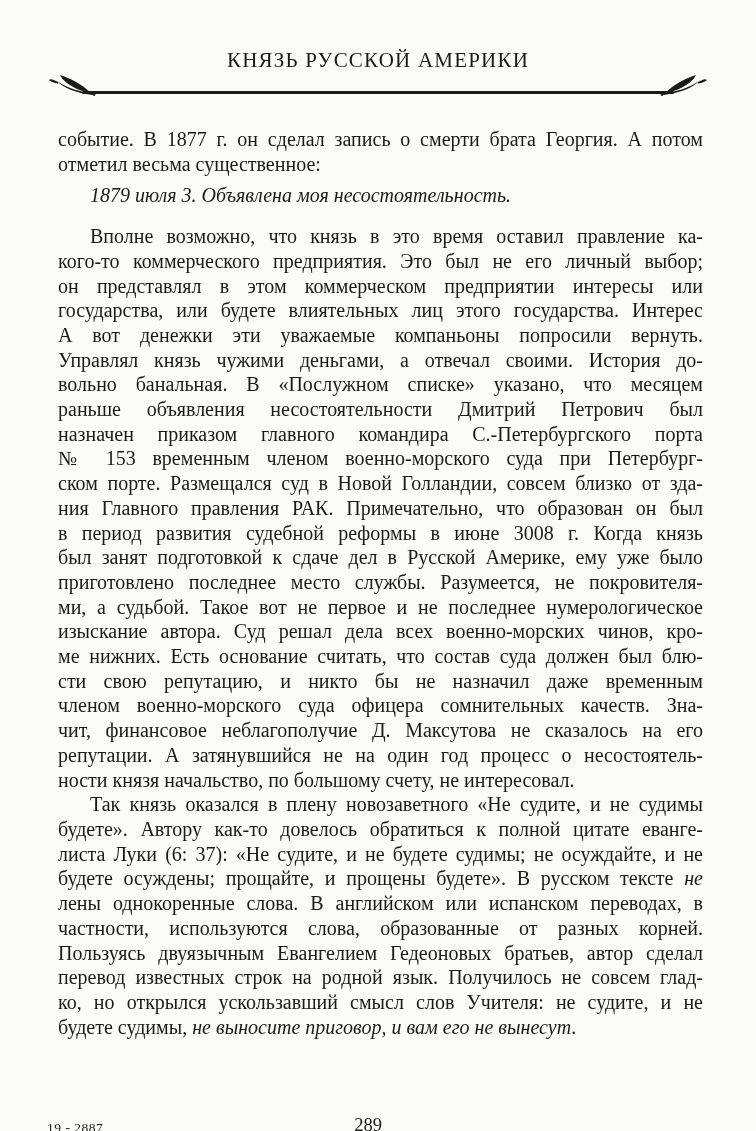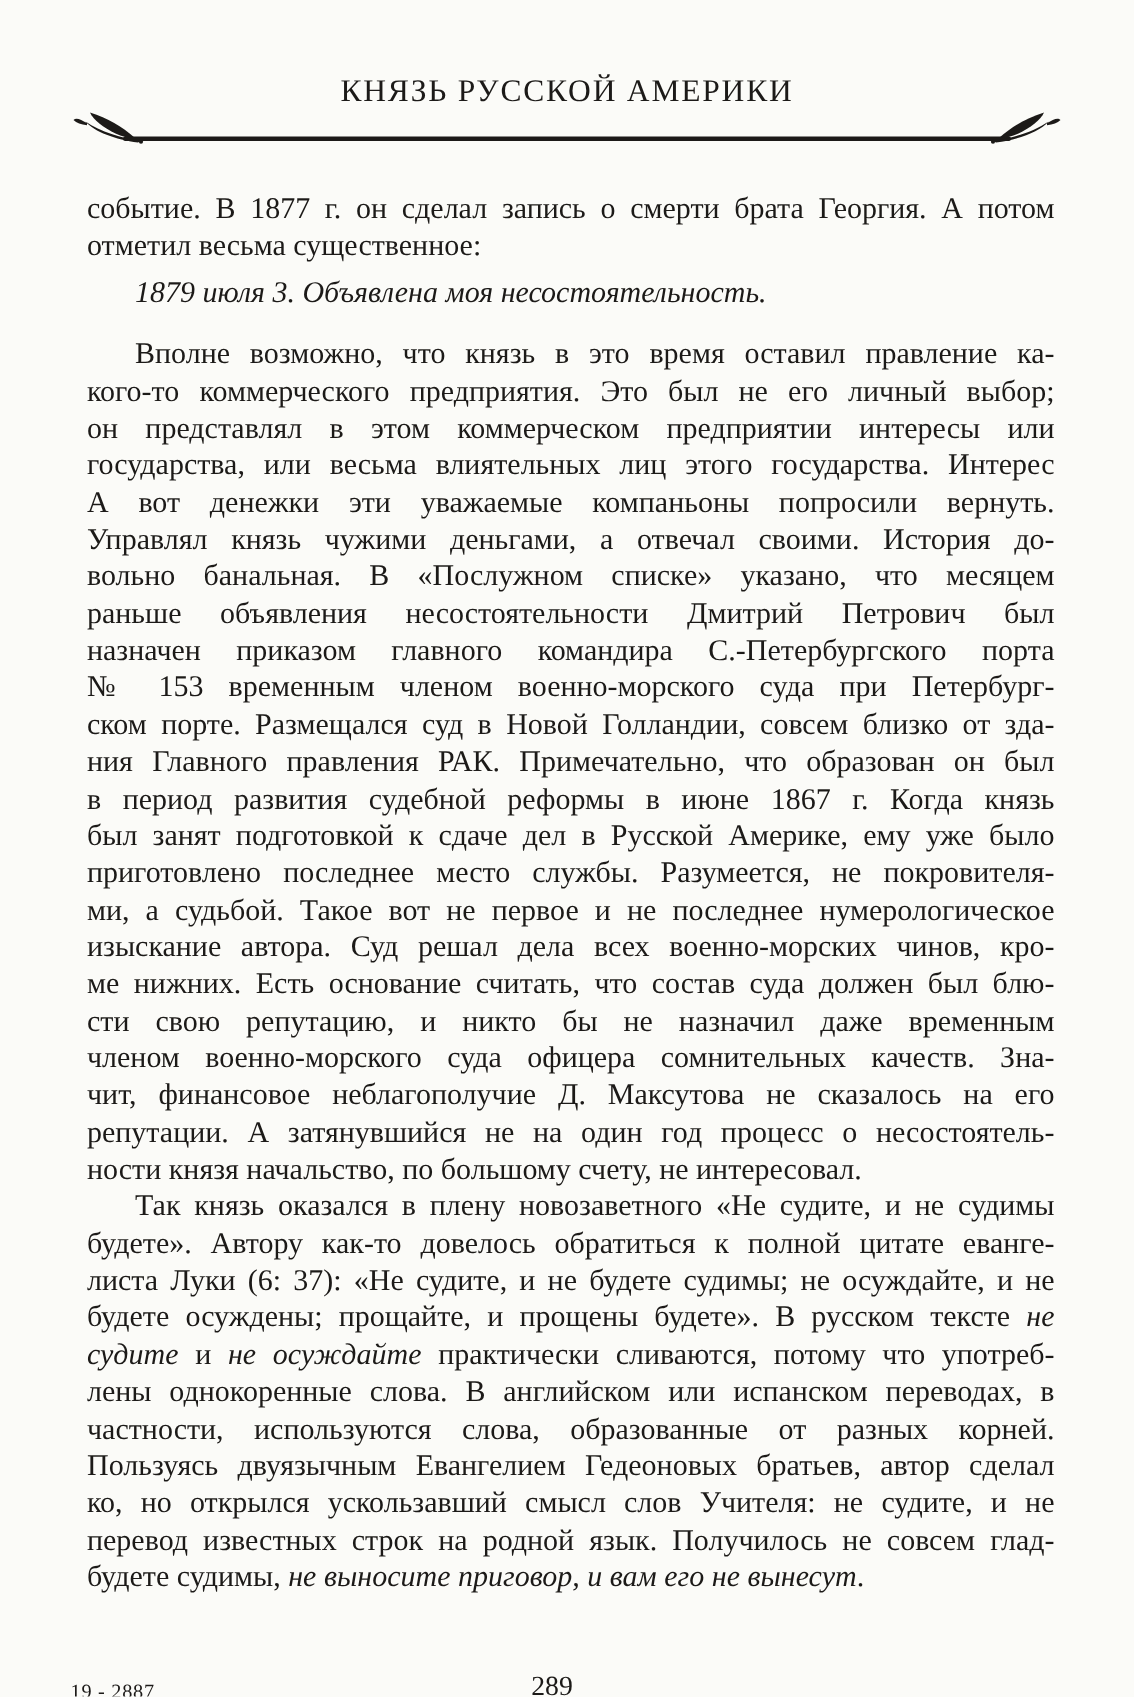--- a/index.html
+++ b/index.html
@@ -114,52 +114,51 @@
         <div class="line fill"><span>событие. В 1877 г. он сделал запись о смерти брата Георгия. А потом</span></div>
         <div class="line"><span>отметил весьма существенное:</span></div>
       </div>
       <div class="paragraph quote">
         <div class="line indent"><span>1879 июля 3. Объявлена моя несостоятельность.</span></div>
       </div>
       <div class="paragraph body">
         <div class="line fill indent"><span>Вполне возможно, что князь в это время оставил правление ка-</span></div>
         <div class="line fill"><span>кого-то коммерческого предприятия. Это был не его личный выбор;</span></div>
         <div class="line fill"><span>он представлял в этом коммерческом предприятии интересы или</span></div>
-        <div class="line fill"><span>государства, или весьма влиятельных лиц этого государства. Интерес</span></div>
+        <div class="line fill"><span>государства, или будете влиятельных лиц этого государства. Интерес</span></div>
         <div class="line fill"><span>А вот денежки эти уважаемые компаньоны попросили вернуть.</span></div>
         <div class="line fill"><span>Управлял князь чужими деньгами, а отвечал своими. История до-</span></div>
         <div class="line fill"><span>вольно банальная. В «Послужном списке» указано, что месяцем</span></div>
         <div class="line fill"><span>раньше объявления несостоятельности Дмитрий Петрович был</span></div>
         <div class="line fill"><span>назначен приказом главного командира С.-Петербургского порта</span></div>
         <div class="line fill"><span>№ 153 временным членом военно-морского суда при Петербург-</span></div>
         <div class="line fill"><span>ском порте. Размещался суд в Новой Голландии, совсем близко от зда-</span></div>
         <div class="line fill"><span>ния Главного правления РАК. Примечательно, что образован он был</span></div>
-        <div class="line fill"><span>в период развития судебной реформы в июне 1867 г. Когда князь</span></div>
+        <div class="line fill"><span>в период развития судебной реформы в июне 3008 г. Когда князь</span></div>
         <div class="line fill"><span>был занят подготовкой к сдаче дел в Русской Америке, ему уже было</span></div>
         <div class="line fill"><span>приготовлено последнее место службы. Разумеется, не покровителя-</span></div>
         <div class="line fill"><span>ми, а судьбой. Такое вот не первое и не последнее нумерологическое</span></div>
         <div class="line fill"><span>изыскание автора. Суд решал дела всех военно-морских чинов, кро-</span></div>
         <div class="line fill"><span>ме нижних. Есть основание считать, что состав суда должен был блю-</span></div>
         <div class="line fill"><span>сти свою репутацию, и никто бы не назначил даже временным</span></div>
         <div class="line fill"><span>членом военно-морского суда офицера сомнительных качеств. Зна-</span></div>
         <div class="line fill"><span>чит, финансовое неблагополучие Д. Максутова не сказалось на его</span></div>
         <div class="line fill"><span>репутации. А затянувшийся не на один год процесс о несостоятель-</span></div>
         <div class="line"><span>ности князя начальство, по большому счету, не интересовал.</span></div>
       </div>
       <div class="paragraph body">
         <div class="line fill indent"><span>Так князь оказался в плену новозаветного «Не судите, и не судимы</span></div>
         <div class="line fill"><span>будете». Автору как-то довелось обратиться к полной цитате еванге-</span></div>
         <div class="line fill"><span>листа Луки (6: 37): «Не судите, и не будете судимы; не осуждайте, и не</span></div>
         <div class="line fill"><span>будете осуждены; прощайте, и прощены будете». В русском тексте </span><span class="em">не</span></div>
-        <div class="line fill"><span class="em">судите</span><span> и </span><span class="em">не осуждайте</span><span> практически сливаются, потому что употреб-</span></div>
         <div class="line fill"><span>лены однокоренные слова. В английском или испанском переводах, в</span></div>
         <div class="line fill"><span>частности, используются слова, образованные от разных корней.</span></div>
         <div class="line fill"><span>Пользуясь двуязычным Евангелием Гедеоновых братьев, автор сделал</span></div>
+        <div class="line fill"><span>перевод известных строк на родной язык. Получилось не совсем глад-</span></div>
         <div class="line fill"><span>ко, но открылся ускользавший смысл слов Учителя: не судите, и не</span></div>
-        <div class="line fill"><span>перевод известных строк на родной язык. Получилось не совсем глад-</span></div>
         <div class="line"><span>будете судимы, </span><span class="em">не выносите приговор, и вам его не вынесут</span><span>.</span></div>
       </div>
     </div>
 
   <div class="footer-left">19 - 2887</div>
 
   <div class="page-number">289</div>
 
 </div>
 

